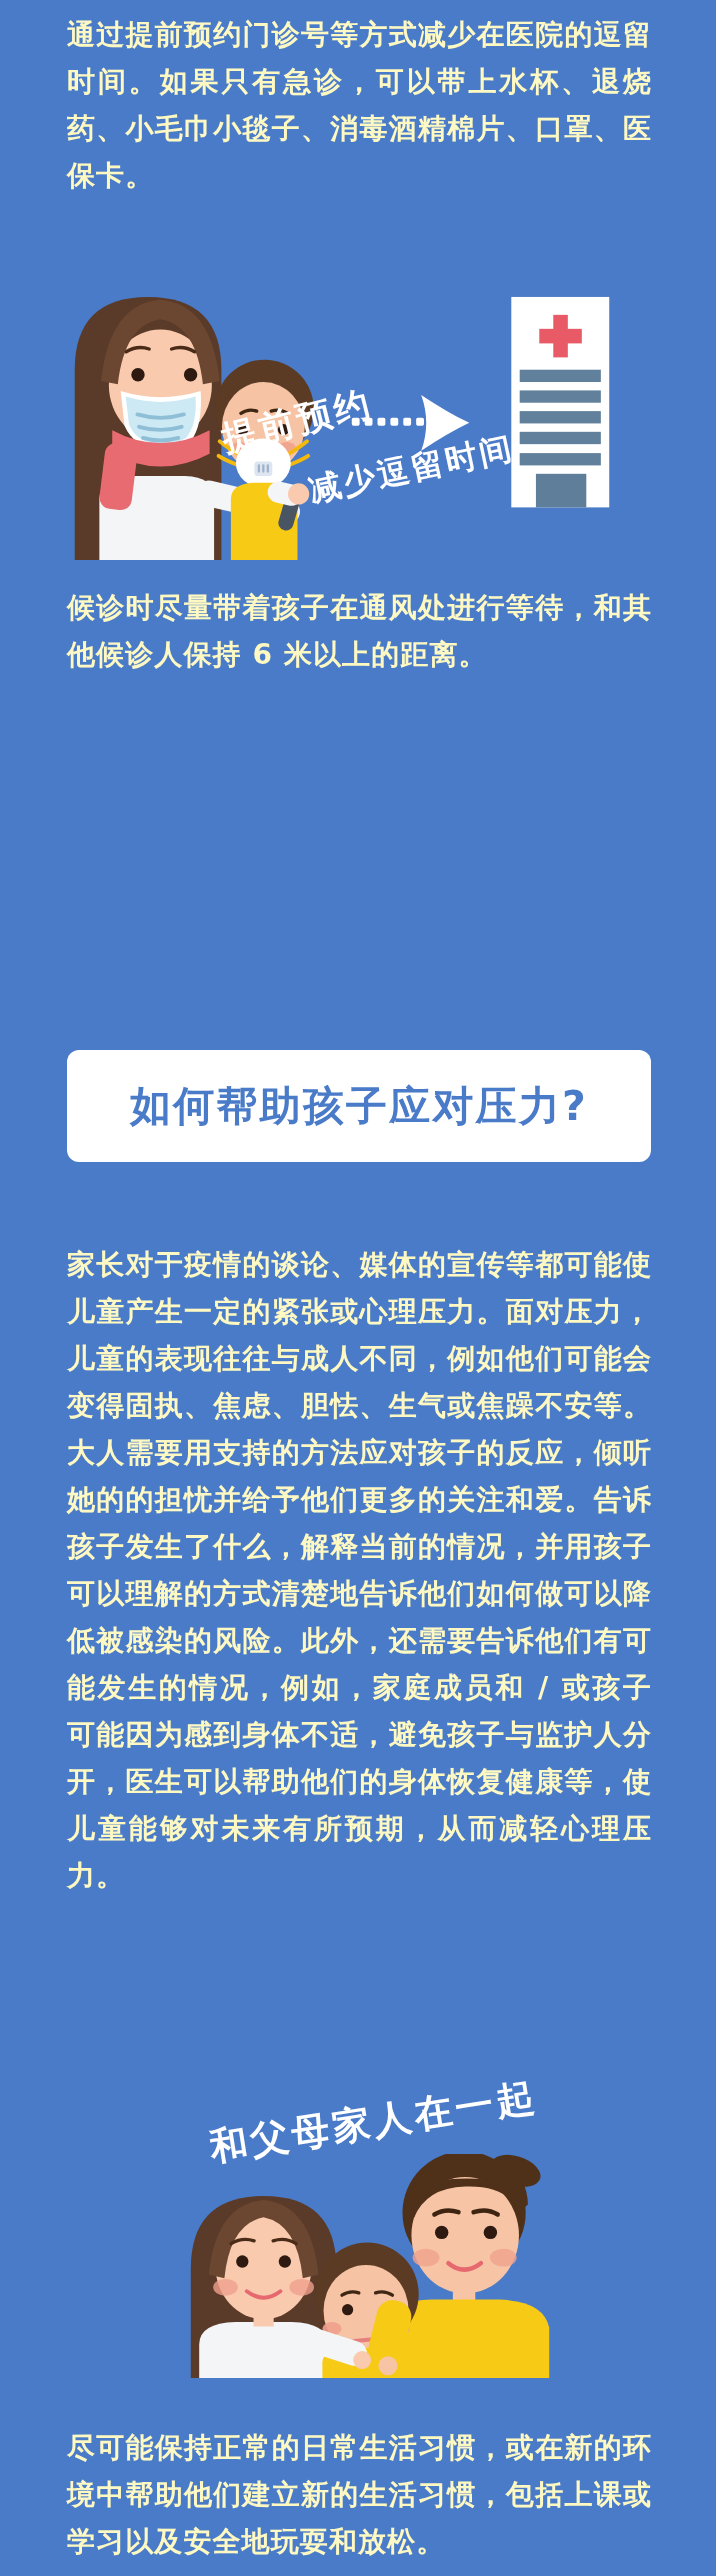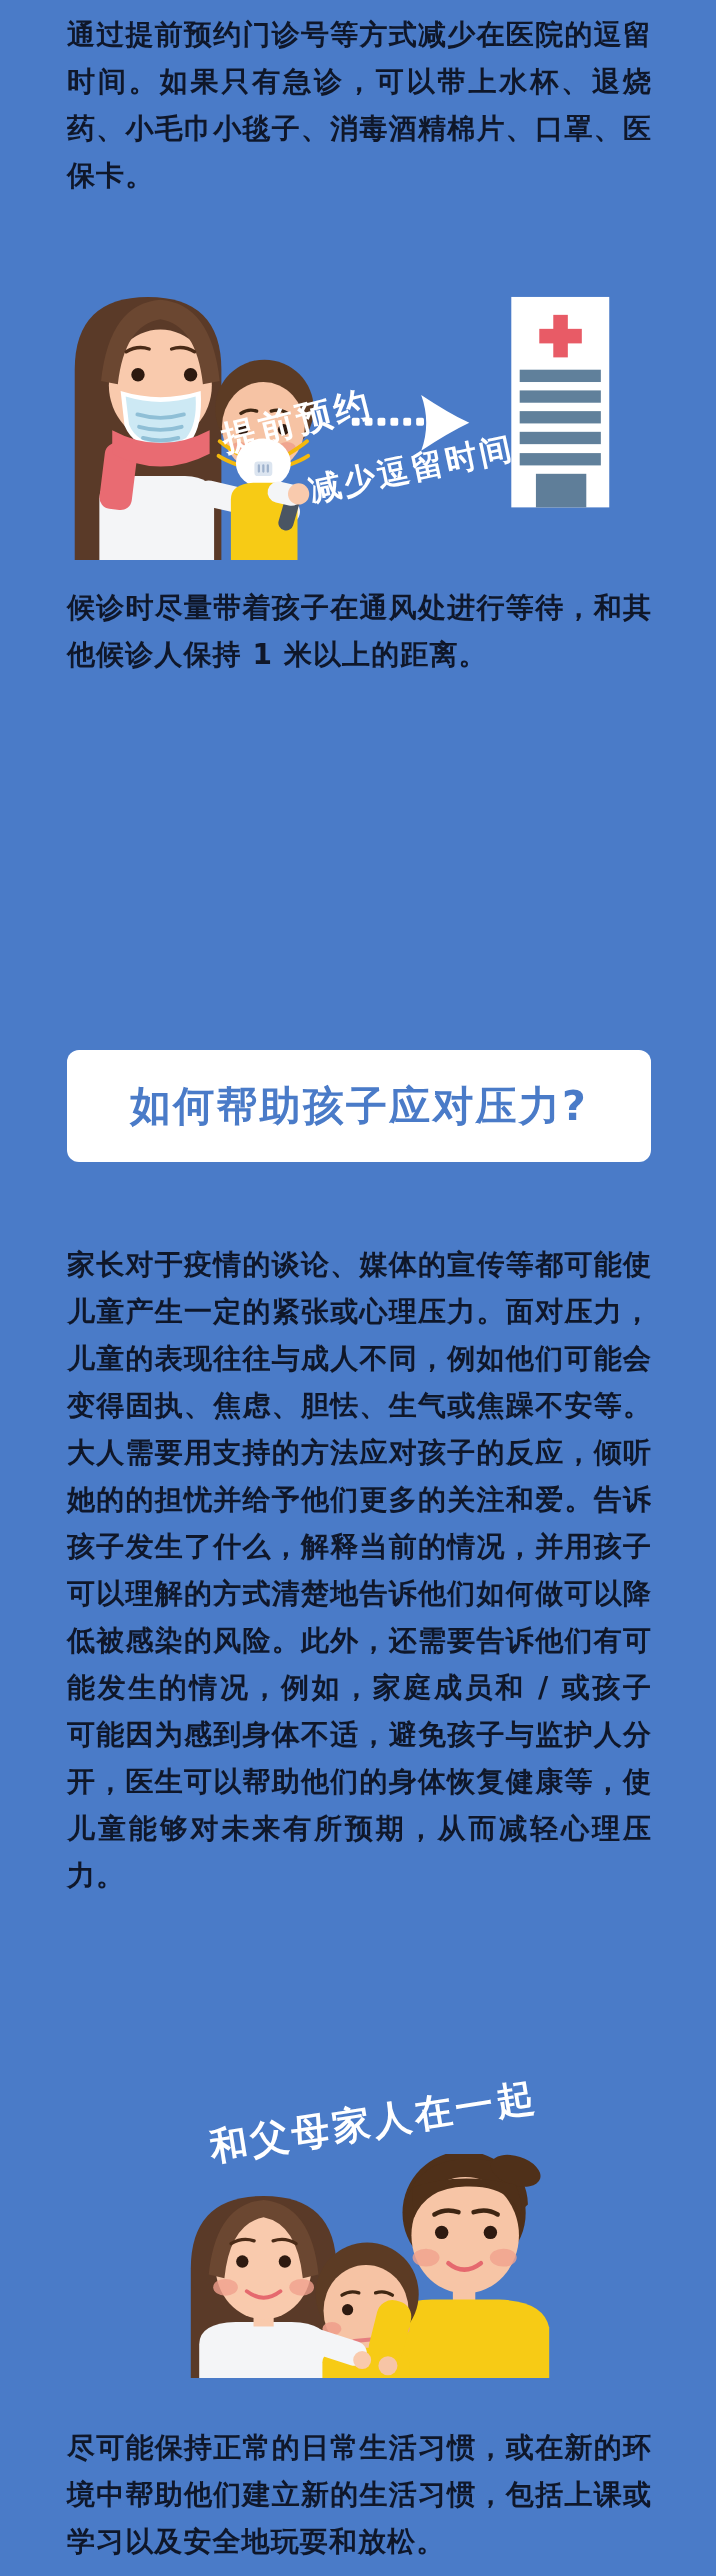--- a/index.html
+++ b/index.html
@@ -5,21 +5,21 @@
   html,body{margin:0;padding:0;background:#3a3a3a;}
   .page{
     position:relative;
     width:717px;height:2576px;
     background:#4A7BC8;
     overflow:hidden;
     font-family:"DejaVu Sans",sans-serif;
   }
   .para{
     position:absolute;left:67px;width:585px;margin:0;
-    color:#0f172a;font-size:28px;line-height:47px;
+    color:#fef9c3;font-size:28px;line-height:47px;
     font-weight:700;letter-spacing:1.1px;
     text-align:justify;text-justify:inter-ideograph;
   }
   .caption{
     position:absolute;color:#FFFFFF;font-weight:800;
     white-space:nowrap;transform-origin:left top;
   }
   .caption-book{left:217px;top:232px;font-size:35px;letter-spacing:3.4px;transform:rotate(-14deg);}
   .caption-reduce{left:305px;top:285px;font-size:32px;letter-spacing:2.8px;transform:rotate(-12deg);}
   .caption-family{left:206px;top:2123px;font-size:38px;letter-spacing:3.4px;transform:rotate(-9deg);}
@@ -109,21 +109,21 @@
         <rect x="928" y="330" width="145" height="22" fill="#60809B"></rect>
         <rect x="928" y="367" width="145" height="22" fill="#60809B"></rect>
         <rect x="928" y="404" width="145" height="22" fill="#60809B"></rect>
         <rect x="928" y="441" width="145" height="22" fill="#60809B"></rect>
         <rect x="928" y="479" width="145" height="22" fill="#60809B"></rect>
         <rect x="957" y="516" width="90" height="60" fill="#5F7E99"></rect>
       </g>
     </svg>
   </div>
 
-  <p class="para" style="top:584px">候诊时尽量带着孩子在通风处进行等待，和其他候诊人保持 1 米以上的距离。</p>
+  <p class="para" style="top:584px">候诊时尽量带着孩子在通风处进行等待，和其他候诊人保持 6 米以上的距离。</p>
 
   <div class="title-box">
     <span>如何帮助孩子应对压力?</span>
   </div>
 
   <p class="para" style="top:1241px">家长对于疫情的谈论、媒体的宣传等都可能使儿童产生一定的紧张或心理压力。面对压力，儿童的表现往往与成人不同，例如他们可能会变得固执、焦虑、胆怯、生气或焦躁不安等。大人需要用支持的方法应对孩子的反应，倾听她的的担忧并给予他们更多的关注和爱。告诉孩子发生了什么，解释当前的情况，并用孩子可以理解的方式清楚地告诉他们如何做可以降低被感染的风险。此外，还需要告诉他们有可能发生的情况，例如，家庭成员和 / 或孩子可能因为感到身体不适，避免孩子与监护人分开，医生可以帮助他们的身体恢复健康等，使儿童能够对未来有所预期，从而减轻心理压力。</p>
 
   <div class="caption caption-family">和父母家人在一起</div>
 
   <div class="illus" style="left:157px;top:2154px;width:482px;height:224px">

